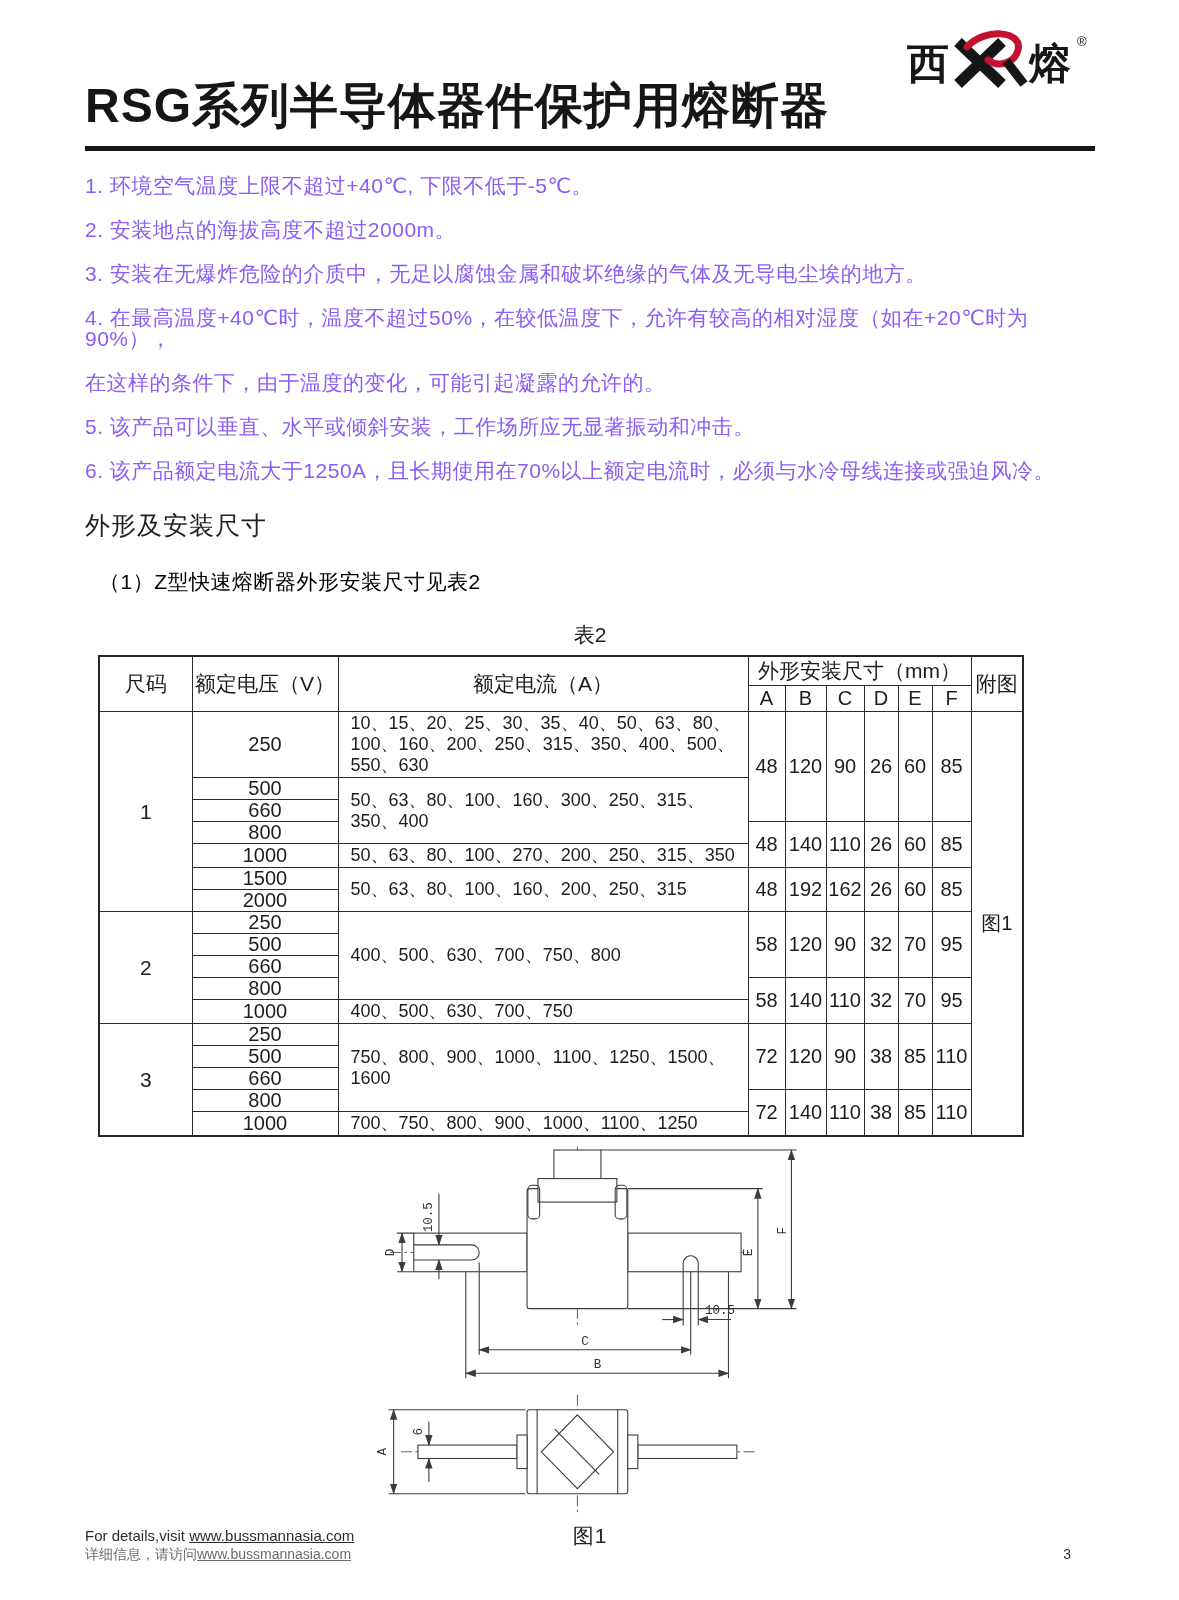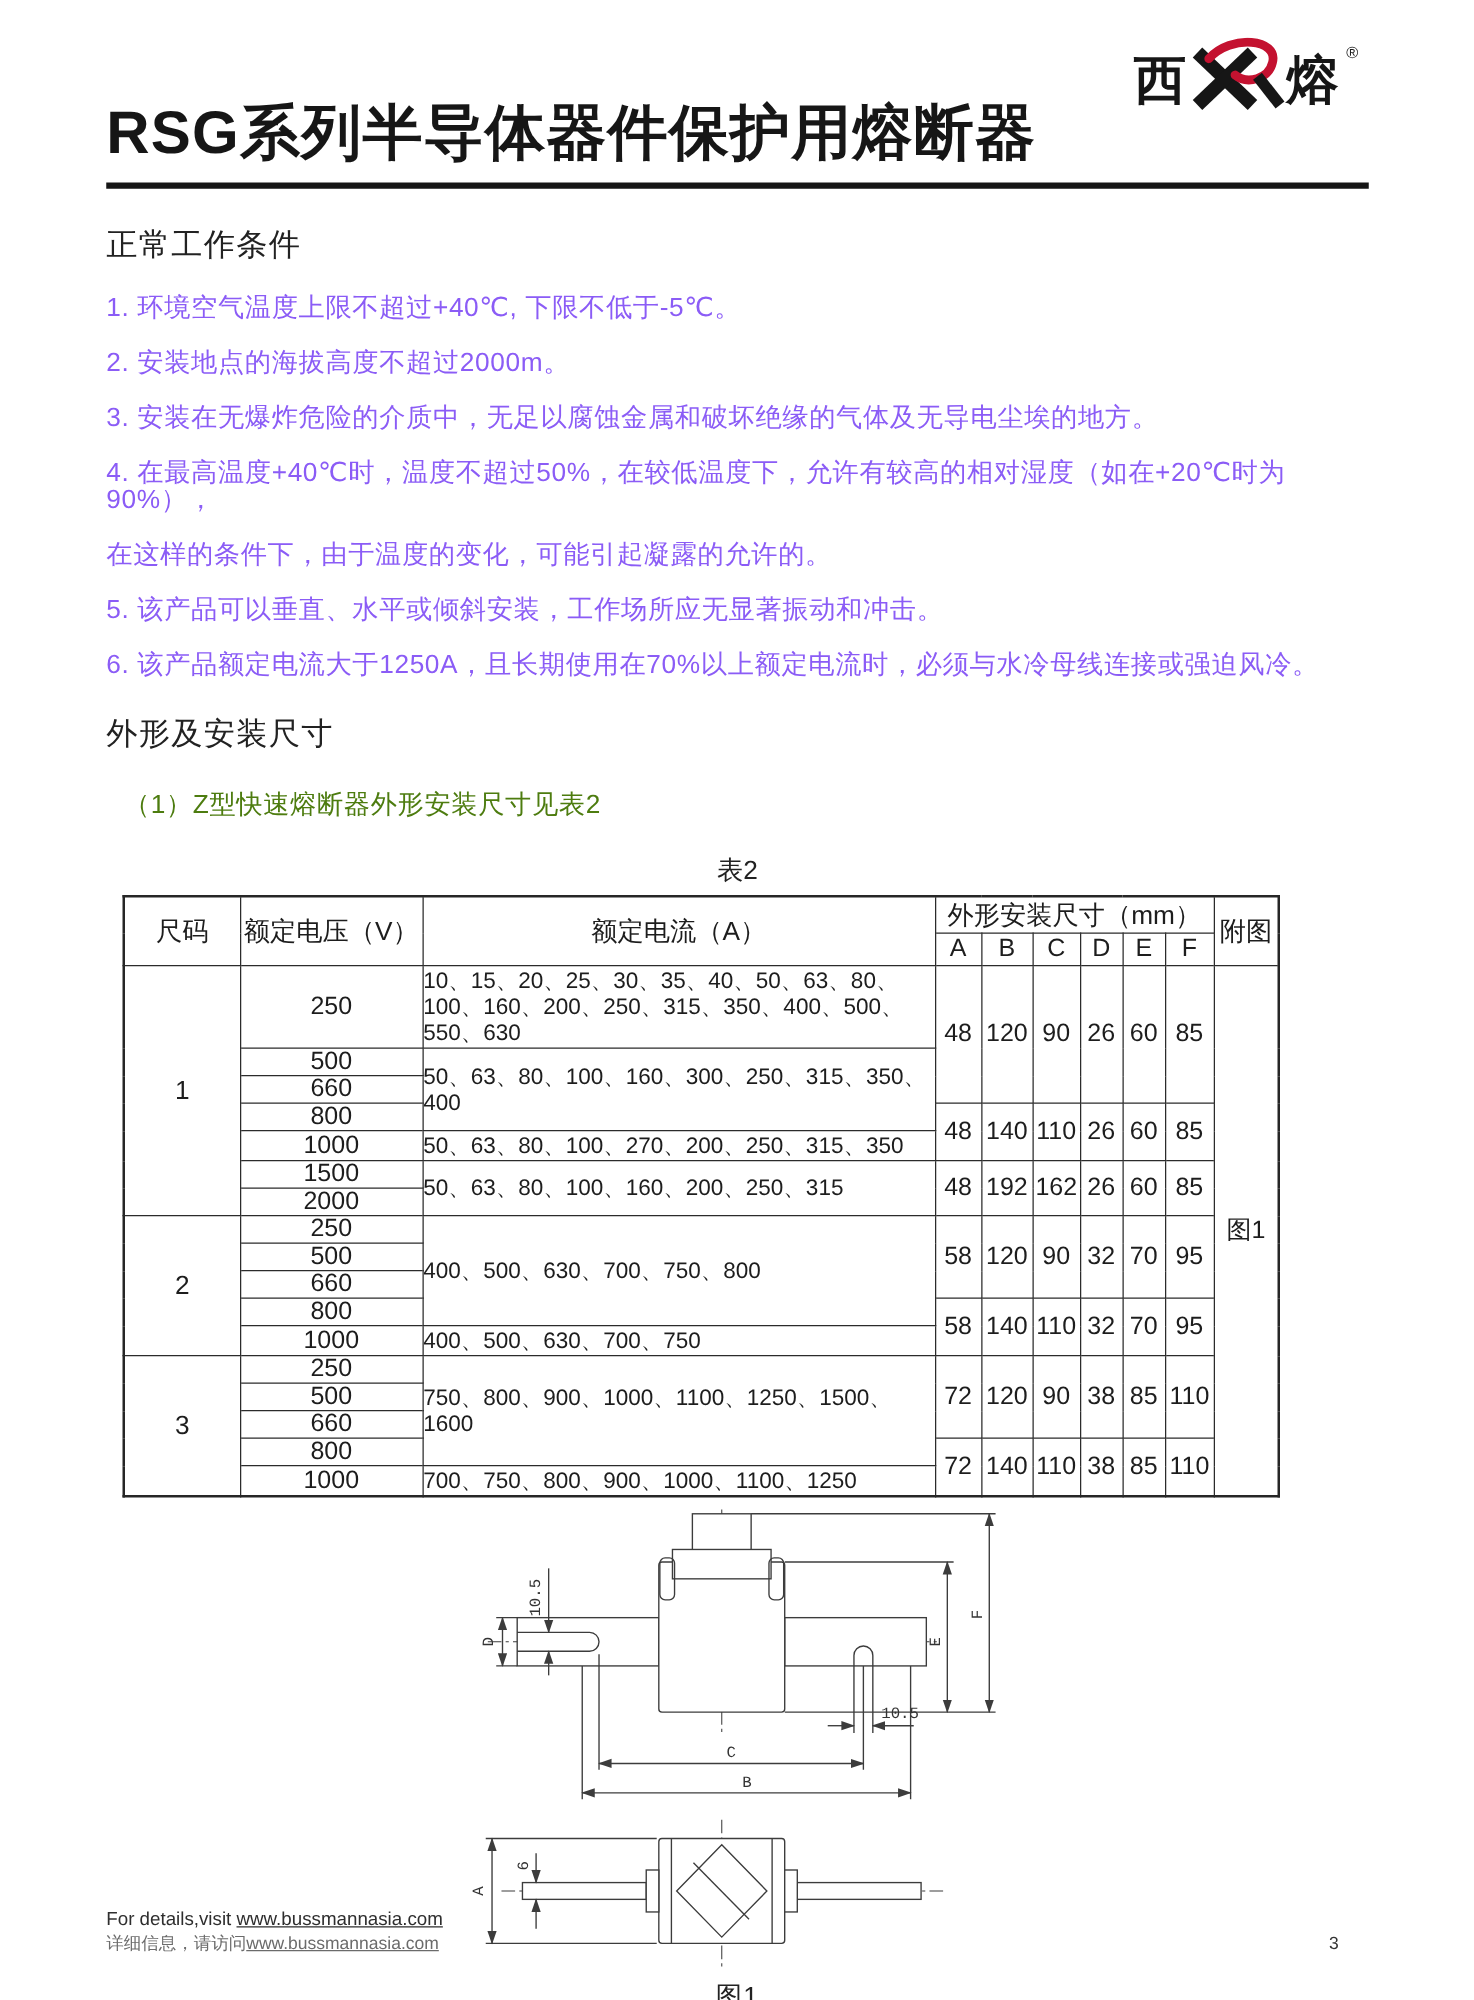--- a/index.html
+++ b/index.html
@@ -43,21 +43,21 @@
   .cond-lines { margin-top: 24px; }
   .cond-line {
     font-size: 21px;
     line-height: 21px;
     margin-bottom: 23px;
     letter-spacing: 0.5px;
     color: #8b5cf6;
   }
   .sub-line {
     font-size: 21px;
-    color: #4d7c0f;
+    color: #000000;
     margin-top: 26px;
     padding-left: 14px;
     letter-spacing: 0.5px;
   }
   .tbl-caption {
     font-size: 21px;
     text-align: center;
     margin-top: 25px;
     margin-bottom: 6px;
     color: #222;
@@ -86,21 +86,21 @@
   .doc-table thead tr:last-child th { height: 26px; font-size: 20px; }
   .doc-table tbody td {
     font-size: 20px;
     height: 22px;
     line-height: 21px;
     padding: 0;
     color: #1d1d1d;
   }
   .doc-table td.c-curr {
     text-align: left;
-    padding: 1px 0;
+    padding: 1px 12px;
     font-size: 18px;
     line-height: 21px;
     letter-spacing: 0;
   }
   .doc-table td.c-size { font-size: 21px; }
   .doc-table td.c-fig { font-size: 20px; }
 
   
   .figure-wrap { width: 470px; margin: 8px auto 0; text-align: center; }
   .figure-wrap svg { display: block; }
@@ -144,21 +144,20 @@
         <path d="M62 17 C 80 -3, 118 1, 113 20 C 110 33, 93 38, 83 30" stroke="#c41230" stroke-width="7" fill="none" stroke-linecap="round"></path>
         <path d="M101 31 L119 54" stroke="#161616" stroke-width="9"></path>
         <text x="124" y="48" font-size="42" font-weight="bold" fill="#161616">熔</text>
         <text x="172" y="16" font-size="13" fill="#161616">®</text>
       </svg>
     </div>
 
     <div class="page-title">RSG系列半导体器件保护用熔断器</div>
     <div class="title-rule"></div>
 
-    <div class="sec-heading">正常工作条件</div>
     <div class="cond-lines" id="cond-lines">
         <div class="cond-line">1. 环境空气温度上限不超过+40℃, 下限不低于-5℃。</div>
         <div class="cond-line">2. 安装地点的海拔高度不超过2000m。</div>
         <div class="cond-line">3. 安装在无爆炸危险的介质中，无足以腐蚀金属和破坏绝缘的气体及无导电尘埃的地方。</div>
         <div class="cond-line">4. 在最高温度+40℃时，温度不超过50%，在较低温度下，允许有较高的相对湿度（如在+20℃时为90%），</div>
         <div class="cond-line">在这样的条件下，由于温度的变化，可能引起凝露的允许的。</div>
         <div class="cond-line">5. 该产品可以垂直、水平或倾斜安装，工作场所应无显著振动和冲击。</div>
         <div class="cond-line">6. 该产品额定电流大于1250A，且长期使用在70%以上额定电流时，必须与水冷母线连接或强迫风冷。</div>
       </div>
 

